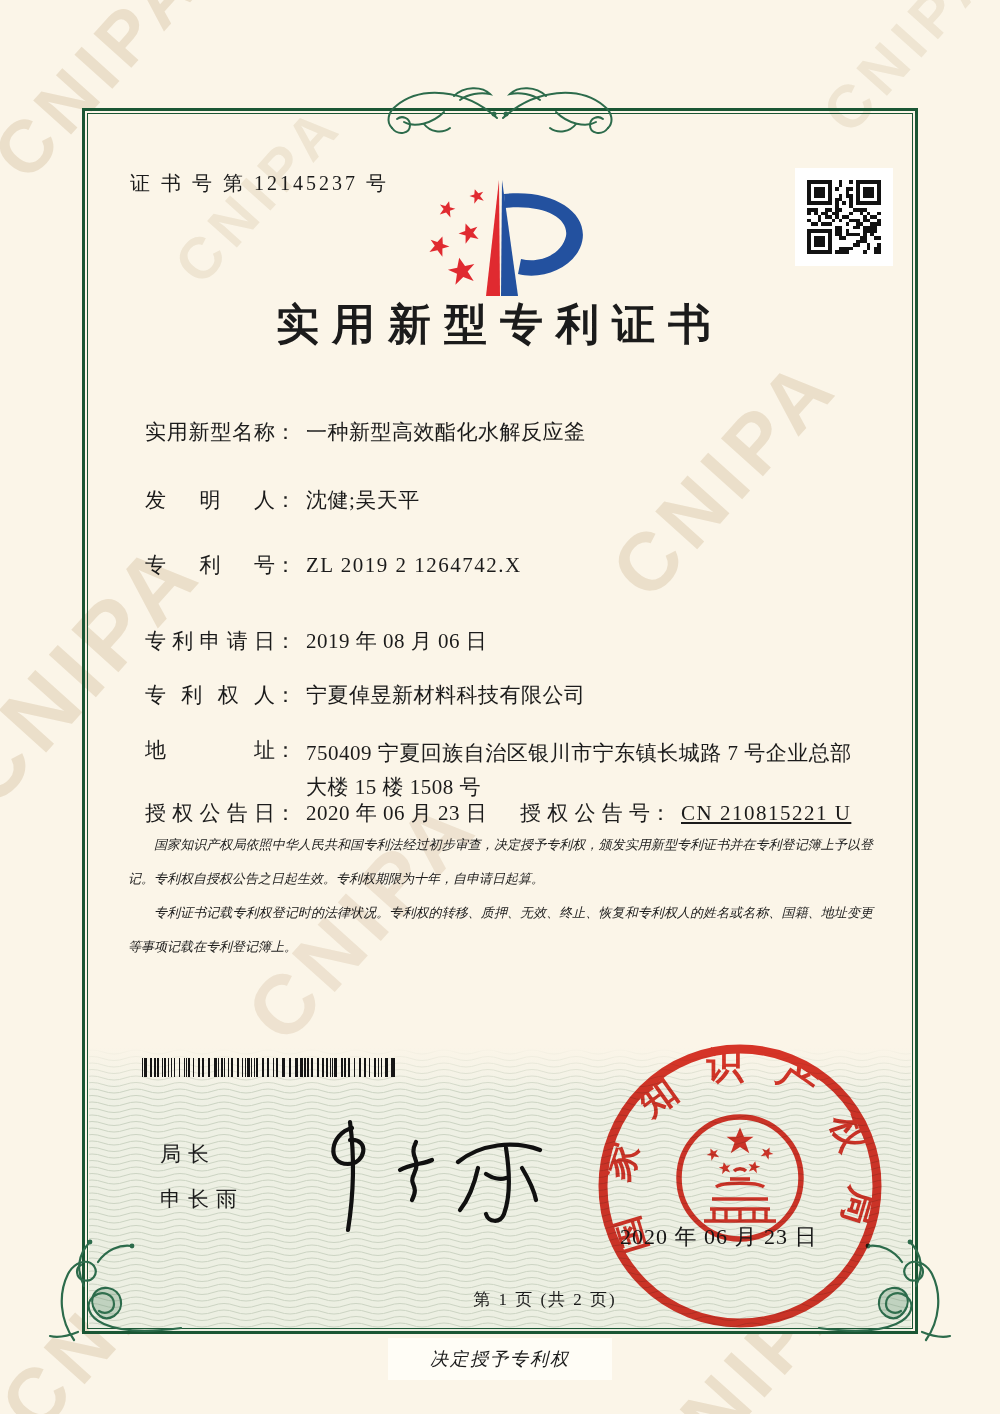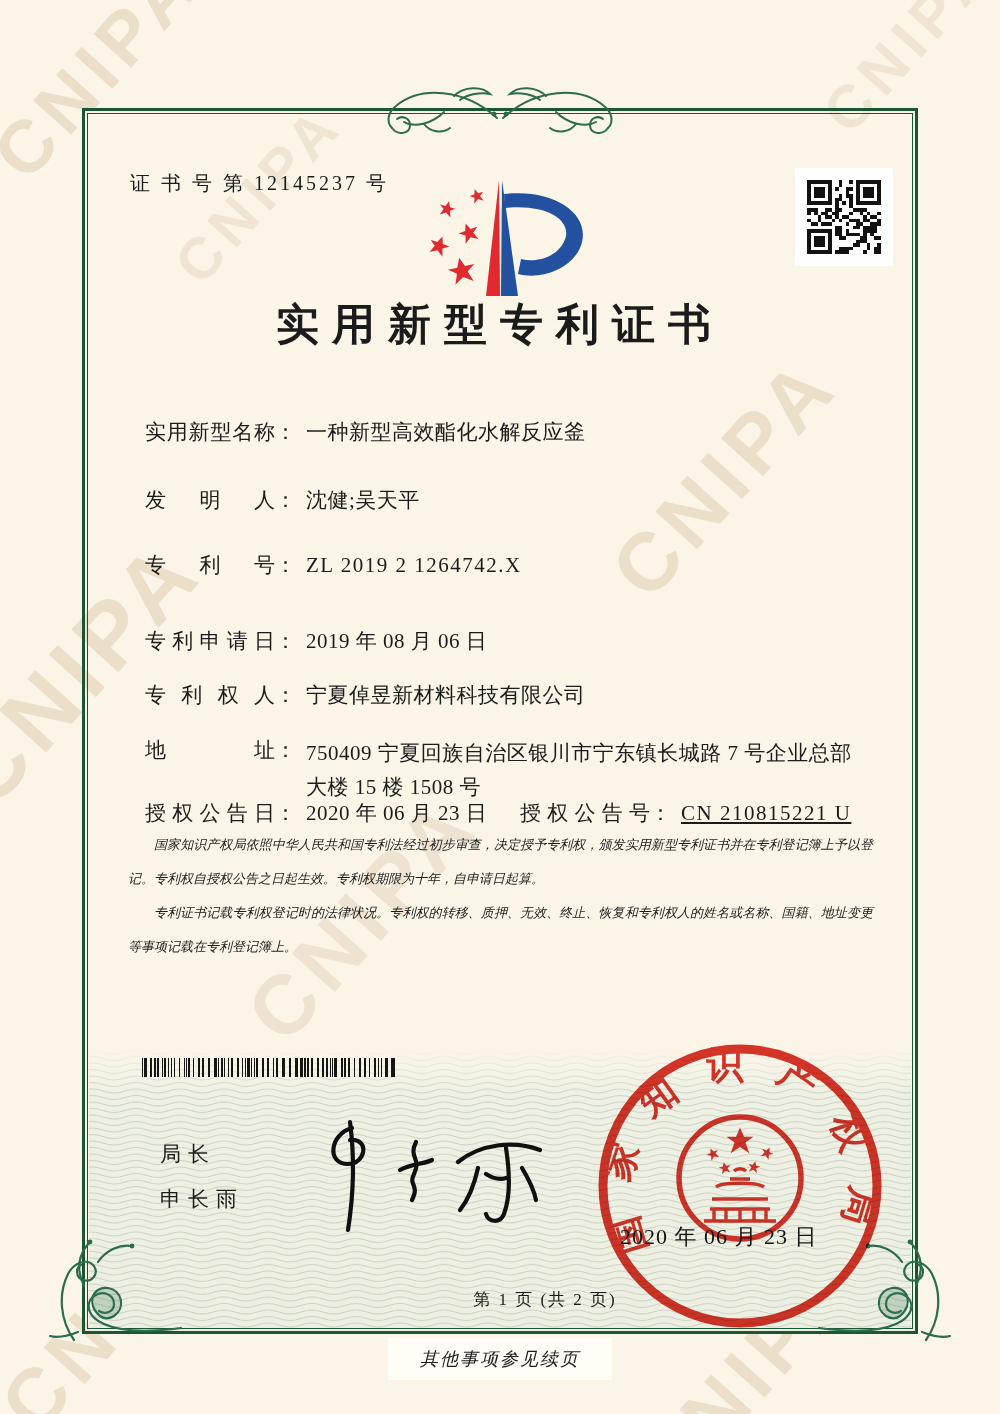--- a/index.html
+++ b/index.html
@@ -499,16 +499,16 @@
       <use href="#star5" transform="translate(175,115) scale(0.62) rotate(25)" stroke="none"></use>
       <use href="#star5" transform="translate(133,130) scale(0.6) rotate(-12)" stroke="none"></use>
       <use href="#star5" transform="translate(162,129) scale(0.6) rotate(12)" stroke="none"></use>
       <path d="M112,183 h72 M118,171 h60 M122,171 v12 M134,171 v12 M148,171 v12 M162,171 v12 M174,171 v12 M120,161 h56 M124,149 c6,-5 42,-5 48,0 M138,141 h20 M142,133 c3,-3 9,-3 12,0" fill="none" stroke-width="3.4"></path>
     </g>
   </svg>
   <div class="seal-date">2020 年 06 月 23 日</div>
 
   <div class="pageno">第 1 页 (共 2 页)</div>
   <div class="footer-box">
-    <div>其他事项参见续页</div>
+    <div>决定授予专利权</div>
   </div>
 
 </div>
 
 </body></html>

